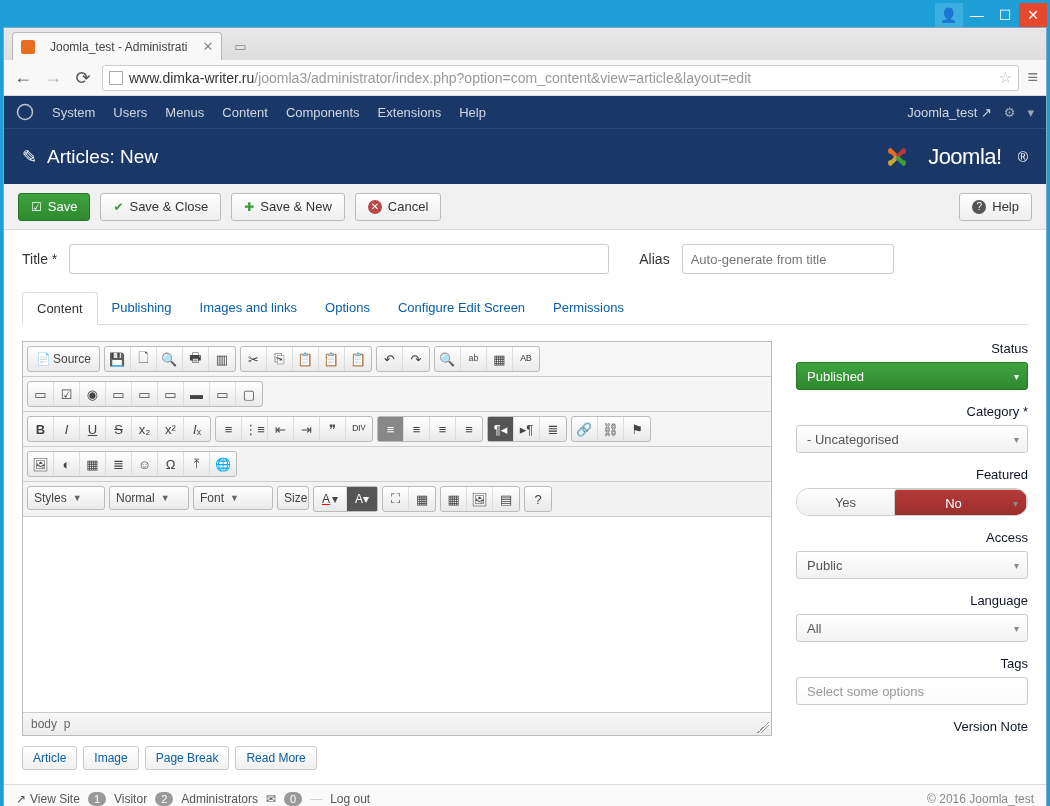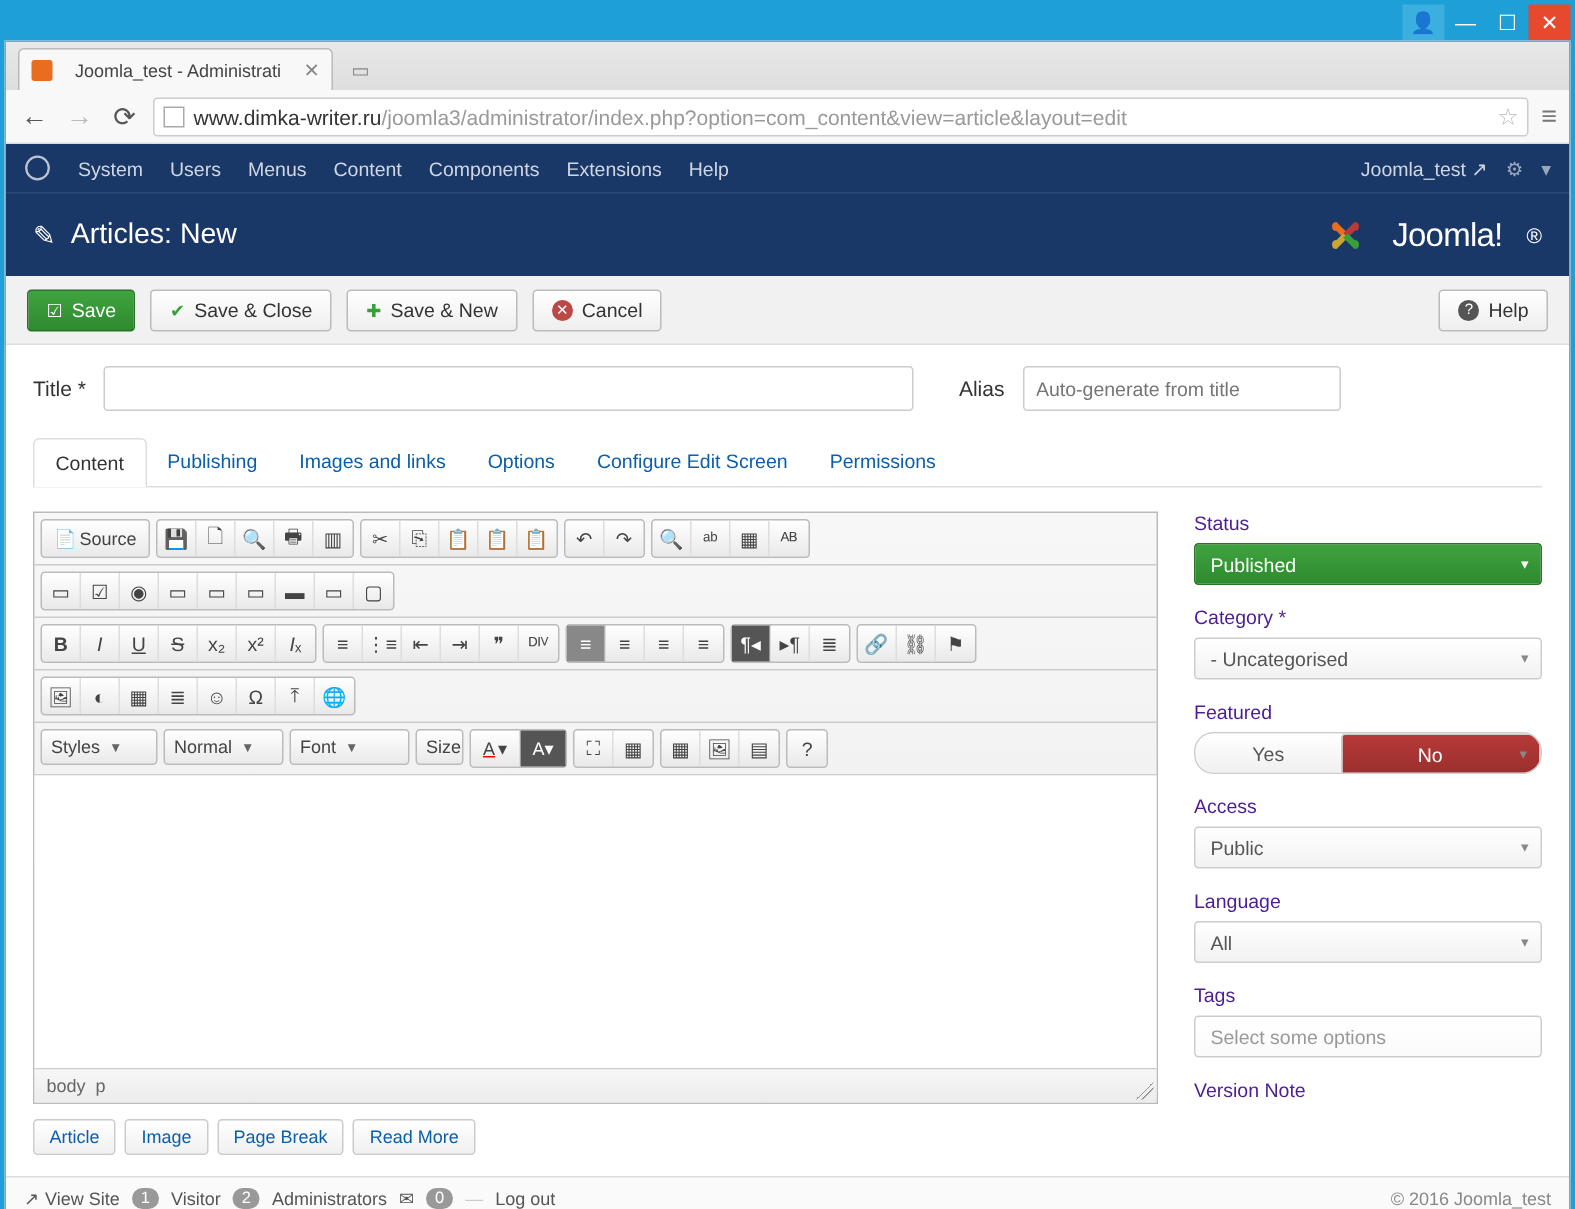--- a/index.html
+++ b/index.html
@@ -77,21 +77,21 @@
 .ckesel { height: 24px; border: 1px solid #bbb; border-radius: 3px; background: linear-gradient(#fff, #e9e9e9); padding: 0 6px; display: flex; align-items: center; gap: 6px; font-size: 12px; color: #444; cursor: pointer; }
 .ckesel .dd { font-size: 9px; color: #666; }
 .ckearea { height: 196px; background: #fff; border-bottom: 1px solid #ccc; }
 .ckefoot { height: 22px; background: linear-gradient(#f7f7f7, #ececec); padding: 0 8px; display: flex; align-items: center; font-size: 12px; color: #666; position: relative; }
 .ckefoot .resize { position: absolute; right: 2px; bottom: 2px; width: 12px; height: 12px; background: linear-gradient(135deg, transparent 50%, #999 50%, #999 55%, transparent 55%, transparent 65%, #999 65%, #999 70%, transparent 70%); }
 
 .edbtns { margin-top: 10px; display: flex; gap: 6px; }
 .edbtns .eb { height: 24px; padding: 0 10px; border: 1px solid #ccc; border-radius: 3px; background: linear-gradient(#fff, #f0f0f0); font-size: 12px; color: #0a5faa; cursor: pointer; display: inline-flex; align-items: center; }
 
 .sfld { margin-bottom: 14px; }
-.sfld .lb { font-size: 13px; color: #4c1d95; margin-bottom: 6px; display: block; }
+.sfld .lb { font-size: 13px; color: #0f172a; margin-bottom: 6px; display: block; text-align: right; }
 .sfld .sel { height: 28px; border: 1px solid #ccc; border-radius: 3px; padding: 0 24px 0 10px; display: flex; align-items: center; font-size: 13px; color: #555; background: linear-gradient(#fff, #f2f2f2); position: relative; cursor: pointer; }
 .sfld .sel::after { content: "▾"; position: absolute; right: 8px; color: #888; font-size: 10px; }
 .sfld .sel.green { background: linear-gradient(#3fa33f, #2e8a2e); border-color: #287328; color: #fff; }
 .sfld .sel.green::after { color: #fff; }
 .sfld .toggle { display: flex; height: 28px; border-radius: 13px; overflow: hidden; border: 1px solid #ccc; }
 .sfld .toggle .tg { flex: 1; display: flex; align-items: center; justify-content: center; font-size: 13px; cursor: pointer; }
 .sfld .toggle .tg.off { background: linear-gradient(#fff, #f0f0f0); color: #555; }
 .sfld .toggle .tg.sel { background: linear-gradient(#b53a38, #9a2f2d); color: #fff; }
 .sfld .tinp { height: 28px; border: 1px solid #ccc; border-radius: 3px; padding: 0 10px; font-size: 13px; color: #999; display: flex; align-items: center; background: linear-gradient(#fff, #fafafa); cursor: text; }
 

